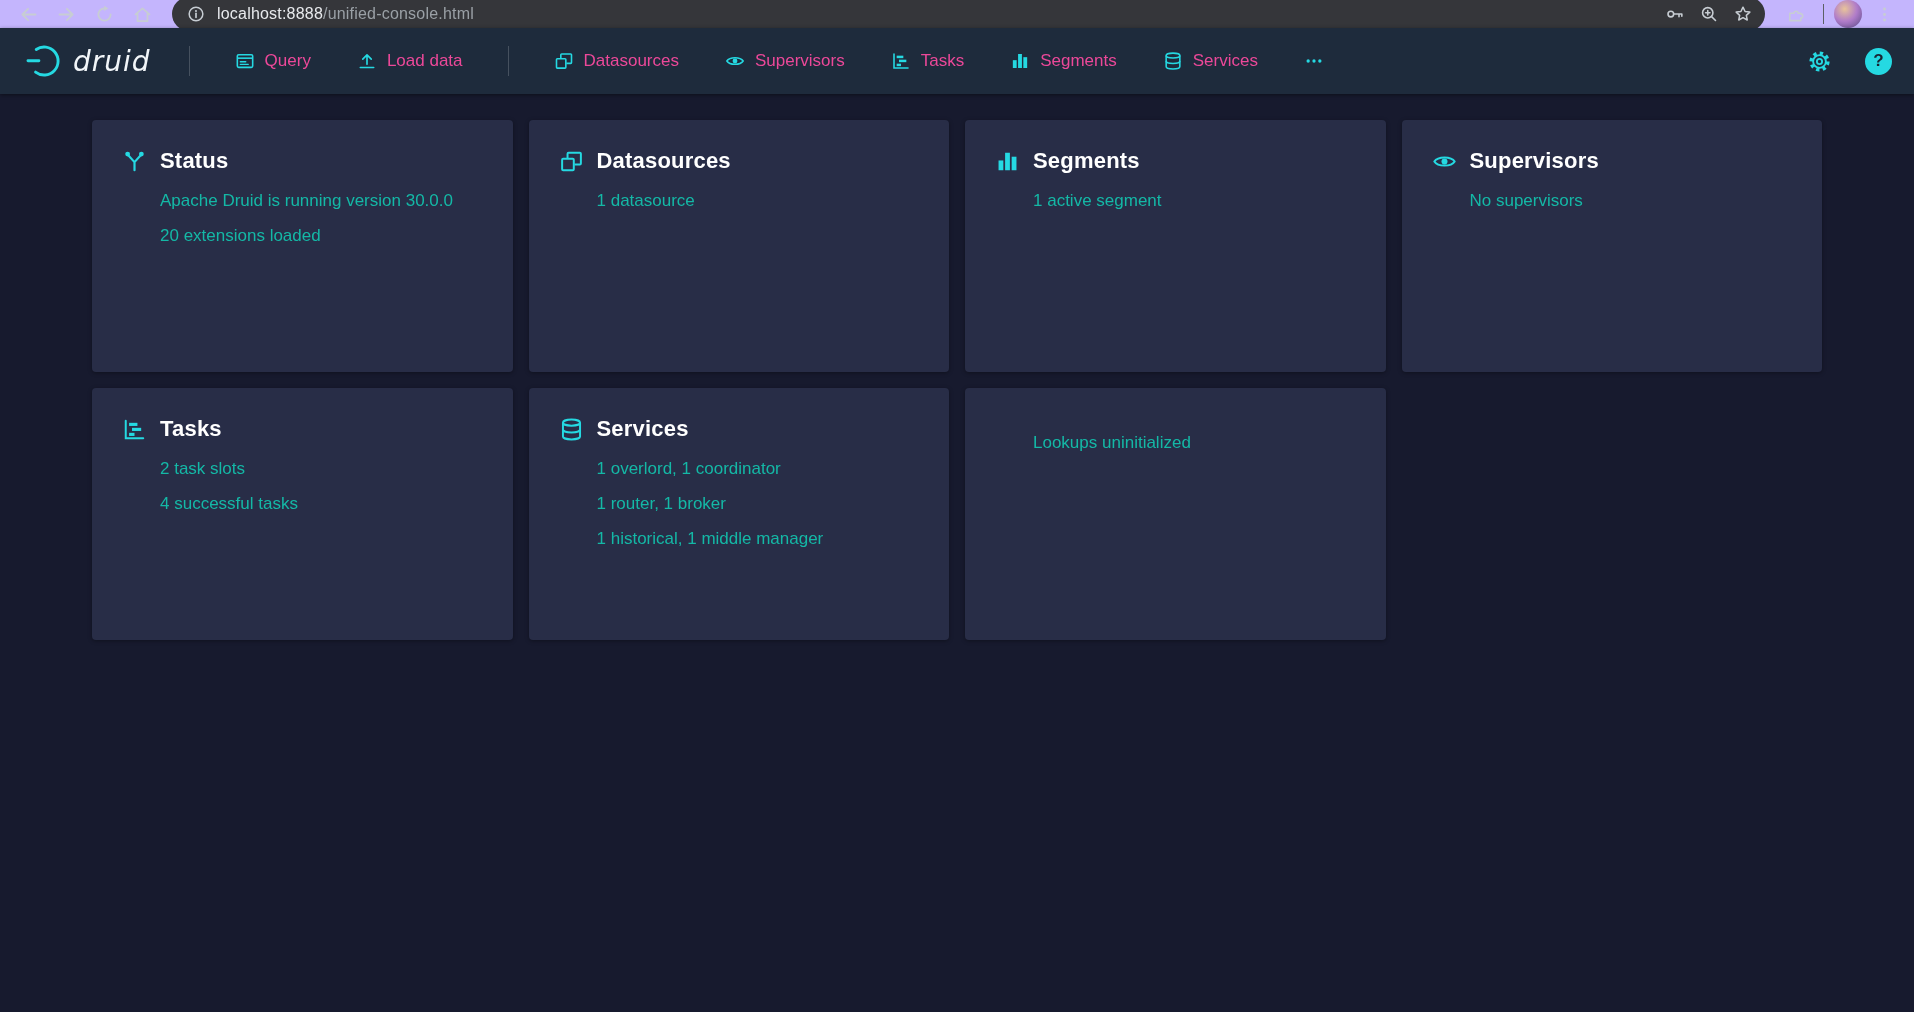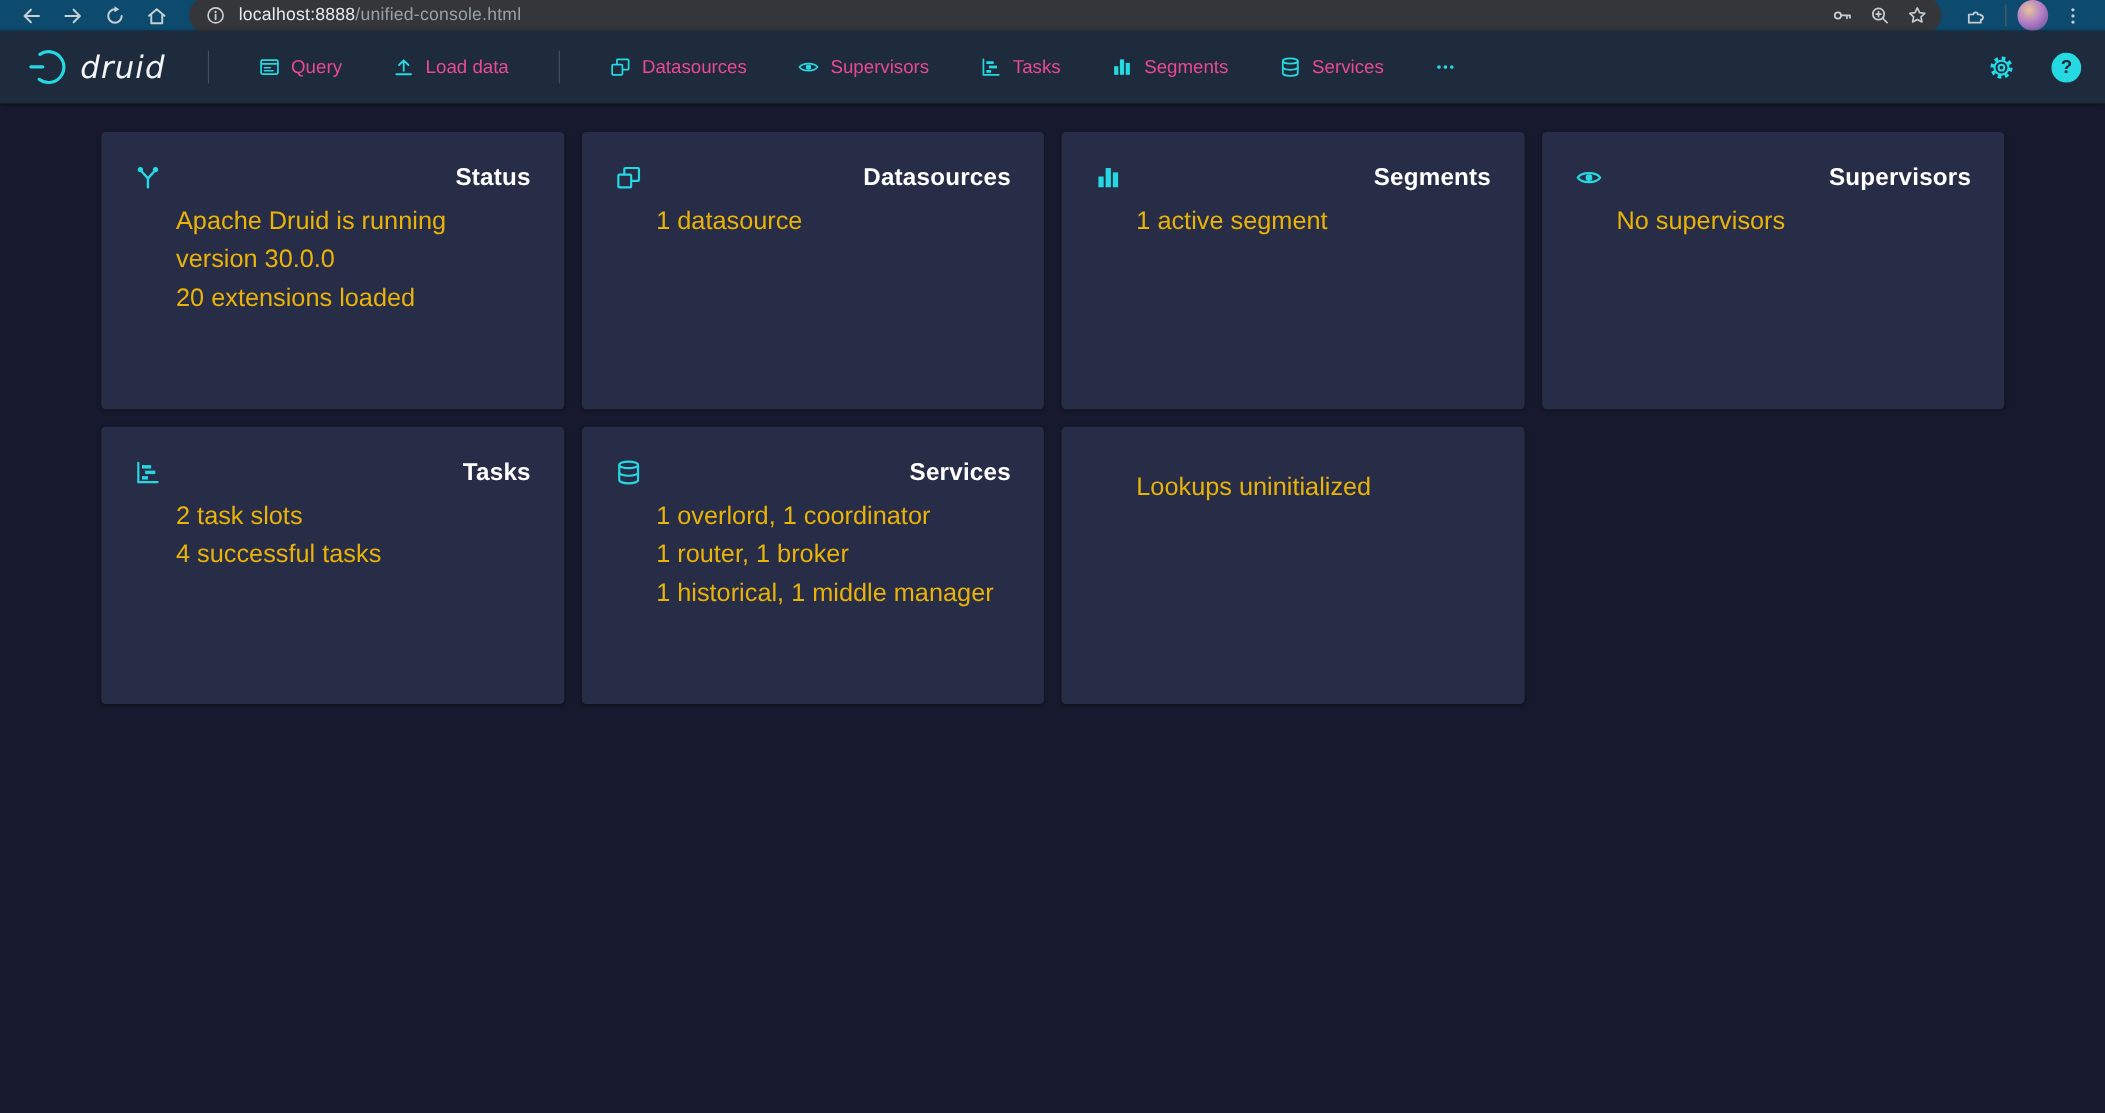--- a/index.html
+++ b/index.html
@@ -8,21 +8,21 @@
     font-family: "Liberation Sans", "DejaVu Sans", sans-serif;
     background: #171a2e;
     overflow: hidden;
     cursor: default;
   }
   button { font-family: inherit; cursor: pointer; }
   svg.ic { display: block; }
 
   
   .chrome {
-    height: 28px; background: #0c4a6e;
+    height: 28px; background: #c4b5fd;
     display: flex; align-items: center;
     padding: 0 10px; gap: 2px;
   }
   .cbtn {
     width: 36px; height: 36px; flex: none;
     border: none; background: transparent; color: #c7cdd3;
     display: flex; align-items: center; justify-content: center;
     border-radius: 50%;
   }
   .cbtn svg { width: 21px; height: 21px; }
@@ -88,25 +88,25 @@
   .cards {
     display: grid; grid-template-columns: repeat(4, 1fr);
     gap: 16px; margin: 26px 92px 0;
   }
   .card {
     background: #282d47; border-radius: 4px;
     min-height: 252px; padding: 28px 30px;
     box-shadow: 0 1px 4px rgba(0,0,0,.35);
     cursor: pointer;
   }
-  .card-head { display: flex; align-items: center; gap: 13px; justify-content: space-between; }
+  .card-head { display: flex; align-items: center; gap: 13px; }
   .card-head svg { width: 25px; height: 25px; color: #25d9e2; flex: none; }
   .card-title { font-size: 22px; font-weight: 600; color: #ffffff; letter-spacing: .2px; }
   .card-lines { margin: 9px 0 0 38px; }
-  .card-lines p { font-size: 23px; line-height: 35px; color: #eab308; }
+  .card-lines p { font-size: 17px; line-height: 35px; color: #14b8a6; }
 </style>
 </head>
 <body>
 
 <svg width="0" height="0" style="position:absolute" aria-hidden="true">
   <symbol id="i-back" viewBox="0 0 24 24">
       <path d="M20 12H5.5M11.5 5.5 5 12l6.5 6.5" fill="none" stroke="currentColor" stroke-width="2.1" stroke-linecap="round" stroke-linejoin="round"></path>
     </symbol>
   <symbol id="i-forward" viewBox="0 0 24 24">
       <path d="M4 12h14.5M12.5 5.5 19 12l-6.5 6.5" fill="none" stroke="currentColor" stroke-width="2.1" stroke-linecap="round" stroke-linejoin="round"></path>

